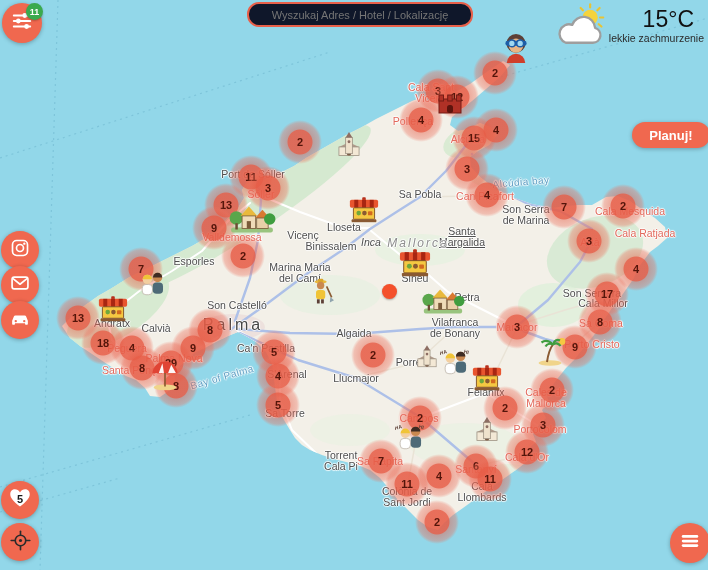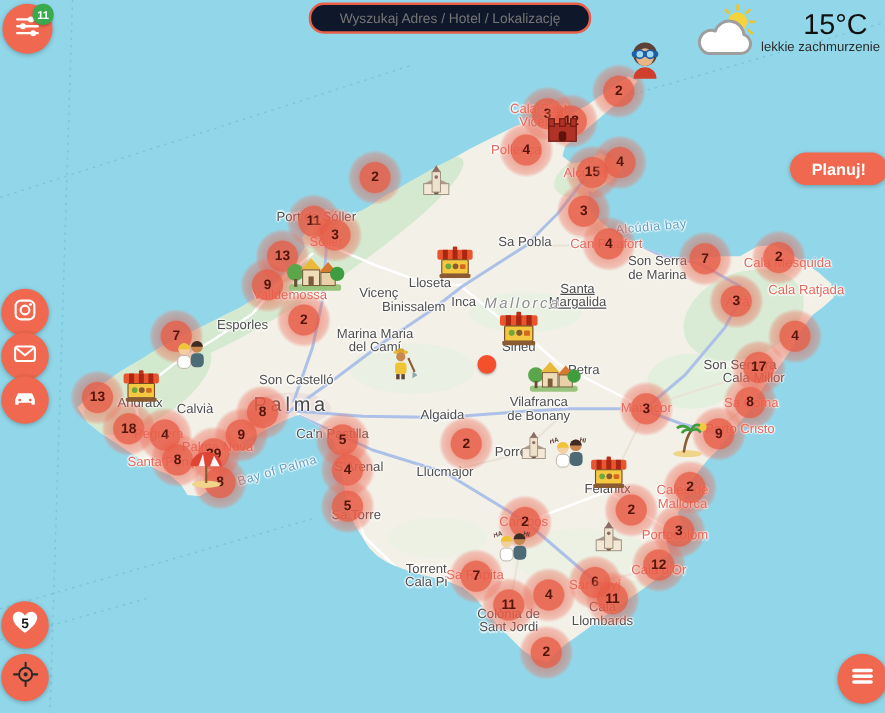--- a/index.html
+++ b/index.html
@@ -142,37 +142,37 @@
       </div>
       <div class="town-label gray" style="left: 303px; top: 235px;">
         <div>Vicenç</div>
       </div>
       <div class="town-label gray" style="left: 331px; top: 246px;">
         <div>Binissalem</div>
       </div>
       <div class="town-label gray" style="left: 344px; top: 227px;">
         <div>Lloseta</div>
       </div>
-      <div class="town-label gray" style="left: 371px; top: 242px;">
+      <div class="town-label gray" style="left: 371px; top: 242px; font-style: italic;">
         <div>Inca</div>
       </div>
       <div class="town-label gray" style="left: 420px; top: 194px;">
         <div>Sa Pobla</div>
       </div>
       <div class="town-label gray" style="left: 462px; top: 237px; text-decoration: underline;">
         <div>Santa</div>
         <div>Margalida</div>
       </div>
       <div class="town-label gray" style="left: 415px; top: 278px;">
         <div>Sineu</div>
       </div>
       <div class="town-label gray" style="left: 467px; top: 297px;">
         <div>Petra</div>
       </div>
-      <div class="town-label gray" style="left: 431px; top: 328px;">
+      <div class="town-label gray" style="left: 455px; top: 328px;">
         <div>Vilafranca</div>
         <div>de Bonany</div>
       </div>
       <div class="town-label gray" style="left: 354px; top: 333px;">
         <div>Algaida</div>
       </div>
       <div class="town-label gray" style="left: 356px; top: 378px;">
         <div>Llucmajor</div>
       </div>
       <div class="town-label gray" style="left: 416px; top: 362px;">

